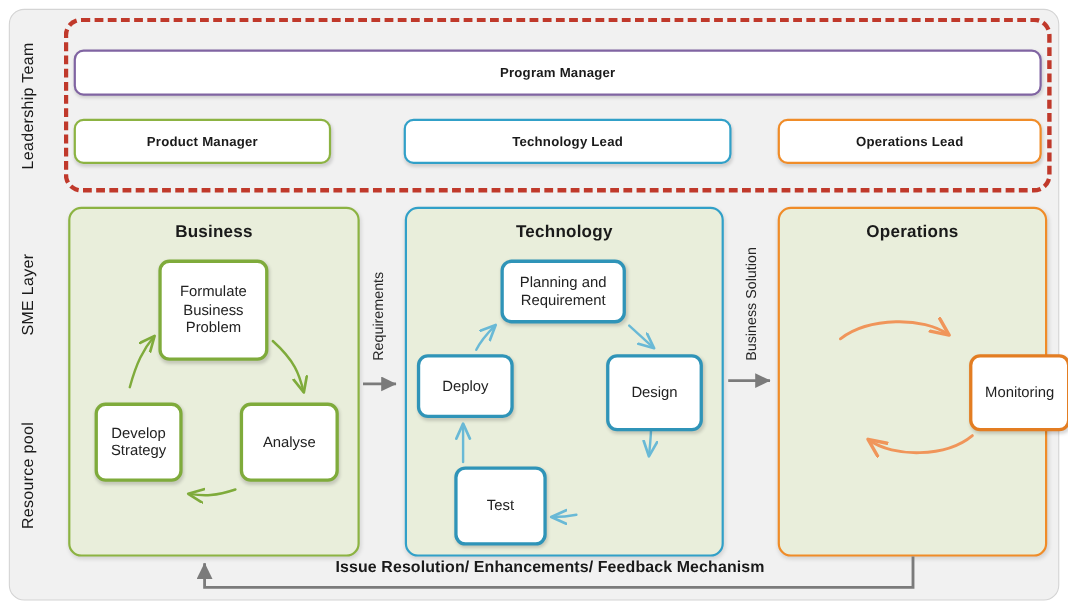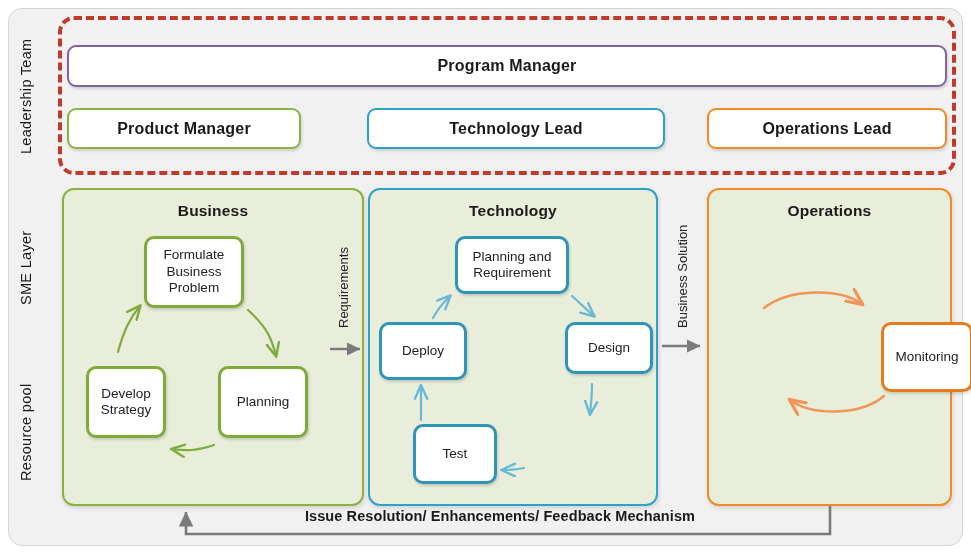--- a/index.html
+++ b/index.html
@@ -64,41 +64,41 @@
     position: absolute;
     box-sizing: border-box;
     background: #ffffff;
     border-width: 2.5px;
     border-style: solid;
     border-radius: 9px;
     display: flex;
     align-items: center;
     justify-content: center;
     font-weight: bold;
-    font-size: 16px;
+    font-size: 12px;
     color: #1a1a1a;
     letter-spacing: 0.2px;
     box-shadow: 1px 2px 3px rgba(0,0,0,0.14);
   }
   .role-program { left: 67px;  top: 45px;  width: 880px; height: 42px; border-color: #8064a2; }
   .role-product { left: 67px;  top: 108px; width: 234px; height: 41px; border-color: #8cb342; }
   .role-tech    { left: 367px; top: 108px; width: 298px; height: 41px; border-color: #31a0c8; }
   .role-ops     { left: 707px; top: 108px; width: 240px; height: 41px; border-color: #f08c28; }
 
   
   .panel {
     position: absolute;
     box-sizing: border-box;
     background: #e9eedb;
     border-width: 2.5px;
     border-style: solid;
     border-radius: 12px;
     box-shadow: 1px 2px 4px rgba(0,0,0,0.13);
   }
-  .panel-business   { left: 62px;  top: 188px; width: 302px; height: 318px; border-color: #8cb342; }
+  .panel-business   { left: 62px;  top: 188px; width: 265px; height: 318px; border-color: #8cb342; }
   .panel-technology { left: 368px; top: 188px; width: 290px; height: 318px; border-color: #31a0c8; }
   .panel-operations { left: 707px; top: 188px; width: 245px; height: 318px; border-color: #f08c28; }
 
   .panel-title {
     position: absolute;
     top: 12px;
     left: 0;
     right: 0;
     text-align: center;
     font-weight: bold;
@@ -123,29 +123,29 @@
     line-height: 1.22;
     color: #222222;
     padding: 2px 4px;
     box-shadow: 1px 2px 3px rgba(0,0,0,0.16);
   }
   .node-green  { border-color: #7fab3b; }
   .node-blue   { border-color: #2f94b8; }
   .node-orange { border-color: #e37d22; }
 
   
-  .n-formulate { left: 144px; top: 236px; width: 100px; height: 72px; }
+  .n-formulate { left: 144px; top: 236px; width: 100px; height: 92px; }
   .n-develops  { left: 86px;  top: 366px; width: 80px;  height: 72px; }
   .n-analyse   { left: 218px; top: 366px; width: 90px;  height: 72px; }
 
   
   .n-planning  { left: 455px; top: 236px; width: 114px; height: 58px; }
   .n-deploy    { left: 379px; top: 322px; width: 88px;  height: 58px; }
-  .n-design    { left: 565px; top: 322px; width: 88px;  height: 52px; }
-  .n-test      { left: 413px; top: 424px; width: 84px;  height: 60px; }
+  .n-design    { left: 551px; top: 322px; width: 88px;  height: 70px; }
+  .n-test      { left: 413px; top: 424px; width: 84px;  height: 72px; }
   .n-develop   { left: 527px; top: 424px; width: 88px;  height: 58px; }
 
   
   .n-reporting  { left: 723px; top: 322px; width: 92px; height: 58px; }
   .n-monitoring { left: 881px; top: 322px; width: 92px; height: 70px; }
 
   
   .conn-label {
     position: absolute;
     writing-mode: vertical-rl;
@@ -270,21 +270,21 @@
       <line x1="662" y1="346" x2="700" y2="346" stroke="#7b7b7b" stroke-width="2.4" marker-end="url(#ahGray)"></line>
     </g>
 
     <g>
       <path d="M830,506 L830,534 L186,534 L186,512" fill="none" stroke="#7b7b7b" stroke-width="2.6" stroke-linejoin="miter" marker-end="url(#ahGray)"></path>
     </g>
   </svg>
 
   <div class="node node-green n-formulate">Formulate Business Problem</div>
   <div class="node node-green n-develops">Develop Strategy</div>
-  <div class="node node-green n-analyse">Planning</div>
+  <div class="node node-green n-analyse">Analyse</div>
 
   <div class="node node-blue n-planning">Planning and Requirement</div>
   <div class="node node-blue n-deploy">Deploy</div>
   <div class="node node-blue n-design">Design</div>
   <div class="node node-blue n-test">Test</div>
 
   <div class="node node-orange n-monitoring">Monitoring</div>
 
   <div class="conn-label conn-requirements">Requirements</div>
   <div class="conn-label conn-solution">Business Solution</div>

